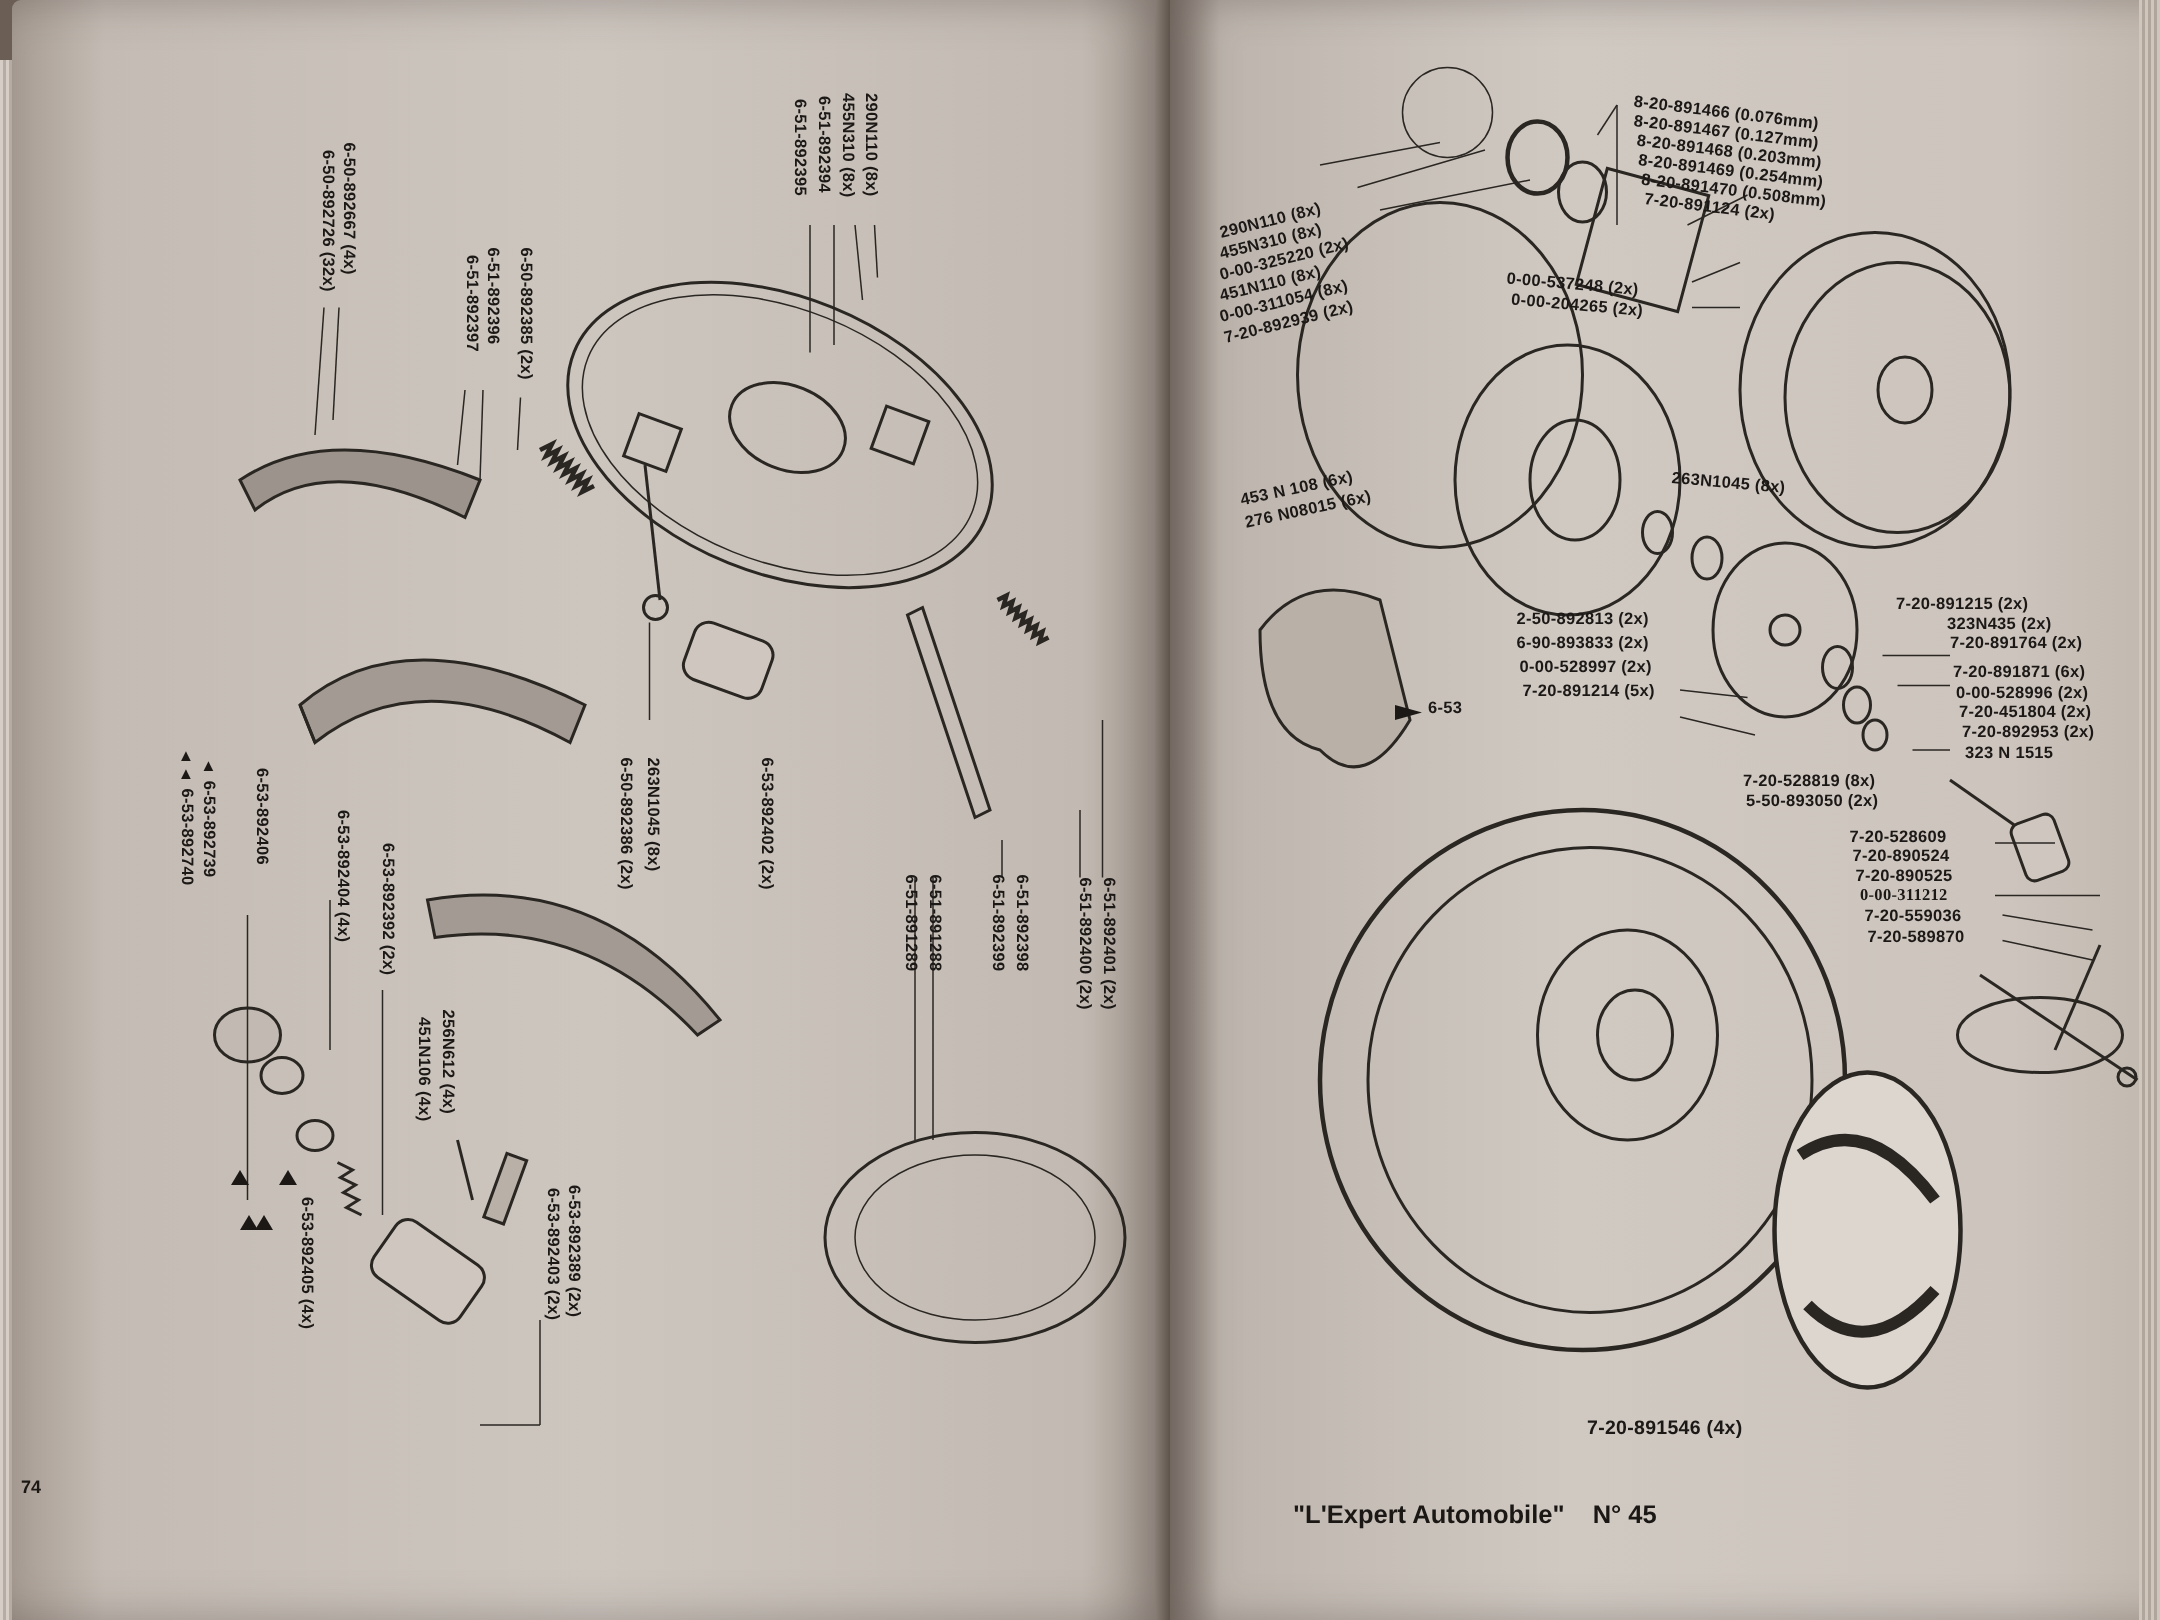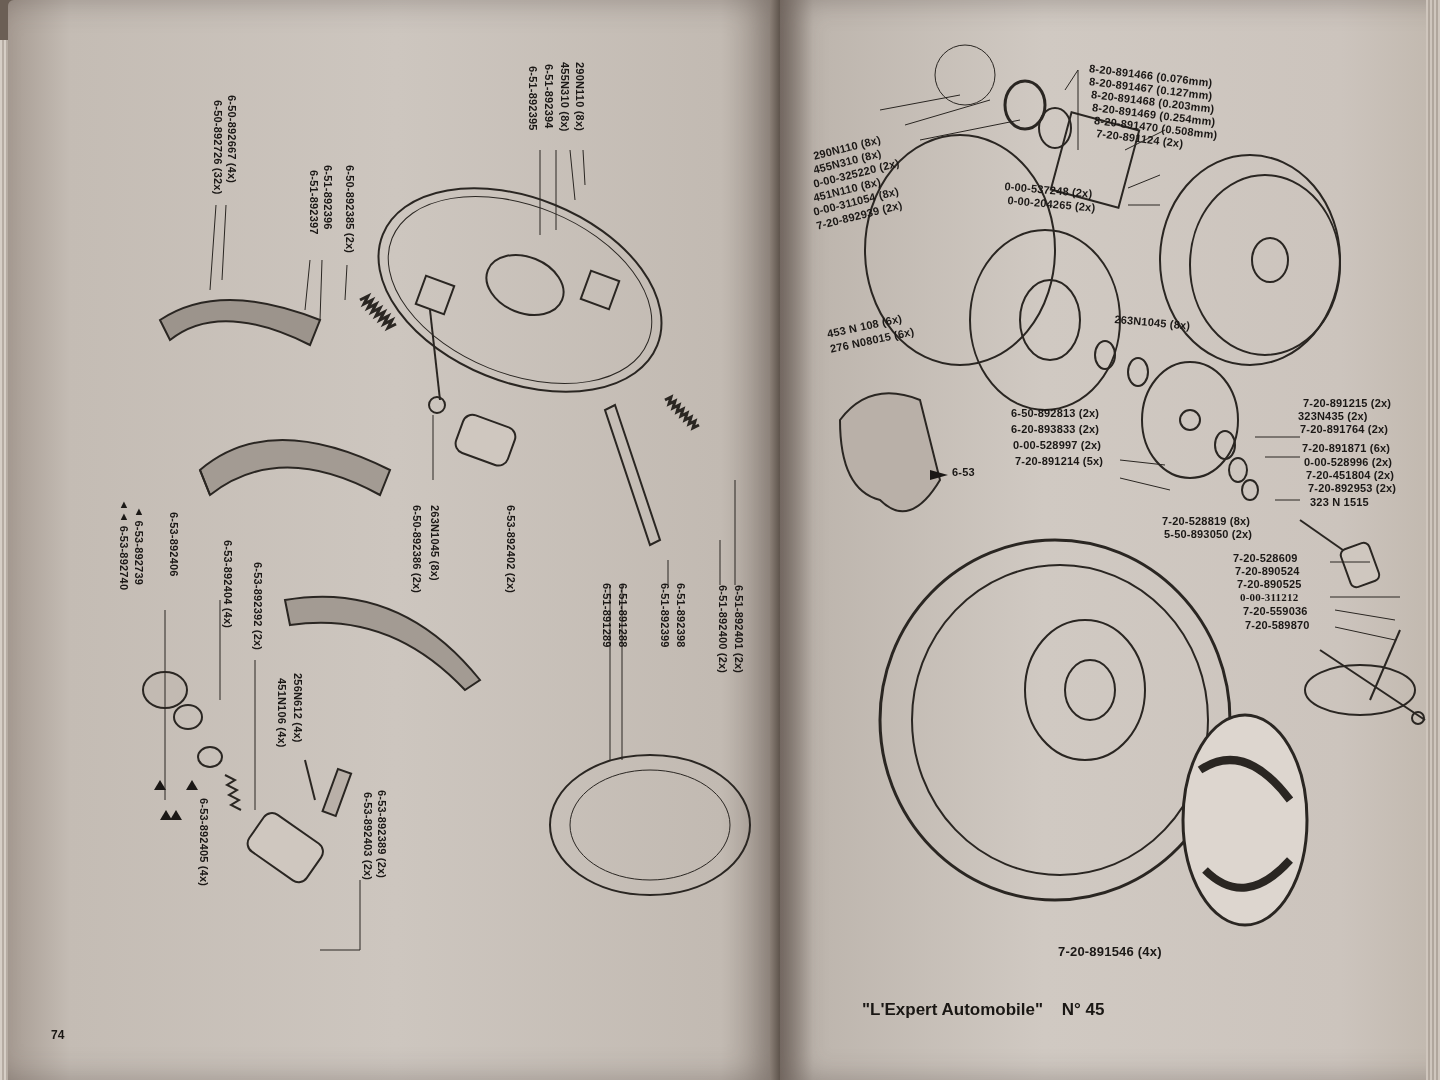--- a/index.html
+++ b/index.html
@@ -186,21 +186,21 @@
   <div class="lbl v180" style="left:118px;top:498px;">▲▲ 6-53-892740</div>
   <div class="lbl v180" style="left:168px;top:512px;">6-53-892406</div>
   <div class="lbl v180" style="left:222px;top:540px;">6-53-892404 (4x)</div>
   <div class="lbl v180" style="left:252px;top:562px;">6-53-892392 (2x)</div>
   <div class="lbl v180" style="left:292px;top:673px;">256N612 (4x)</div>
   <div class="lbl v180" style="left:276px;top:678px;">451N106 (4x)</div>
   <div class="lbl v180" style="left:198px;top:798px;">6-53-892405 (4x)</div>
   <div class="lbl v180" style="left:376px;top:790px;">6-53-892389 (2x)</div>
   <div class="lbl v180" style="left:362px;top:792px;">6-53-892403 (2x)</div>
 
-  <div class="pagenum" style="left:14px;top:1028px;margin-left:37px;">74</div>
+  <div class="pagenum" style="left:14px;top:984px;">74</div>
 
   <div class="rot" style="position:absolute;left:812px;top:150px;transform:rotate(-14deg);">
     <div class="lbl" style="position:relative;">290N110 (8x)</div>
   </div>
   <div class="rot" style="position:absolute;left:812px;top:164px;transform:rotate(-14deg);">
       <div class="lbl" style="position:relative;">455N310 (8x)</div>
     </div>
   <div class="rot" style="position:absolute;left:812px;top:178px;transform:rotate(-14deg);">
       <div class="lbl" style="position:relative;">0-00-325220 (2x)</div>
     </div>
@@ -245,26 +245,26 @@
 
   <div class="rot" style="position:absolute;left:826px;top:328px;transform:rotate(-12deg);">
       <div class="lbl" style="position:relative;">453 N 108 (6x)</div>
     </div>
   <div class="rot" style="position:absolute;left:829px;top:343px;transform:rotate(-12deg);">
       <div class="lbl" style="position:relative;">276 N08015 (6x)</div>
     </div>
 
   <div class="lbl" style="left:952px;top:466px;">6-53</div>
 
-  <div class="lbl" style="left:1011px;top:407px;">6-50-892813 (2x)</div>
-  <div class="lbl" style="left:1011px;top:423px;">6-20-893833 (2x)</div>
+  <div class="lbl" style="left:1011px;top:407px;">2-50-892813 (2x)</div>
+  <div class="lbl" style="left:1011px;top:423px;">6-90-893833 (2x)</div>
   <div class="lbl" style="left:1013px;top:439px;">0-00-528997 (2x)</div>
   <div class="lbl" style="left:1015px;top:455px;">7-20-891214 (5x)</div>
 
-  <div class="lbl" style="left:1303px;top:397px;">7-20-891215 (2x)</div>
+  <div class="lbl" style="left:1264px;top:397px;">7-20-891215 (2x)</div>
   <div class="lbl" style="left:1298px;top:410px;">323N435 (2x)</div>
   <div class="lbl" style="left:1300px;top:423px;">7-20-891764 (2x)</div>
   <div class="lbl" style="left:1302px;top:442px;">7-20-891871 (6x)</div>
   <div class="lbl" style="left:1304px;top:456px;">0-00-528996 (2x)</div>
   <div class="lbl" style="left:1306px;top:469px;">7-20-451804 (2x)</div>
   <div class="lbl" style="left:1308px;top:482px;">7-20-892953 (2x)</div>
   <div class="lbl" style="left:1310px;top:496px;">323 N 1515</div>
 
   <div class="lbl" style="left:1162px;top:515px;">7-20-528819 (8x)</div>
   <div class="lbl" style="left:1164px;top:528px;">5-50-893050 (2x)</div>

